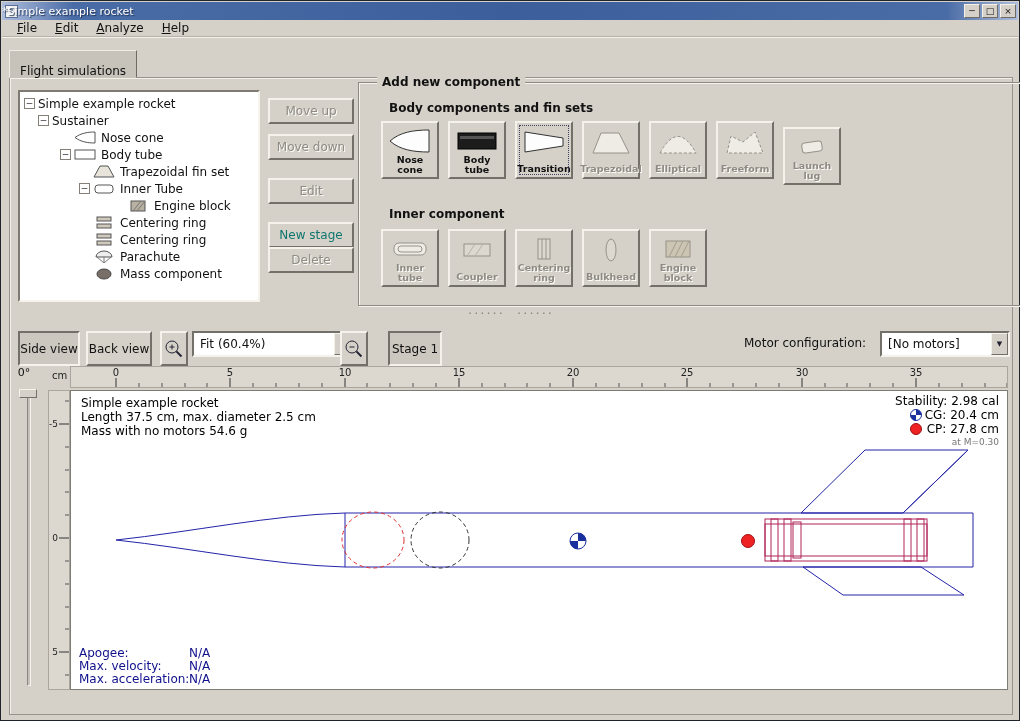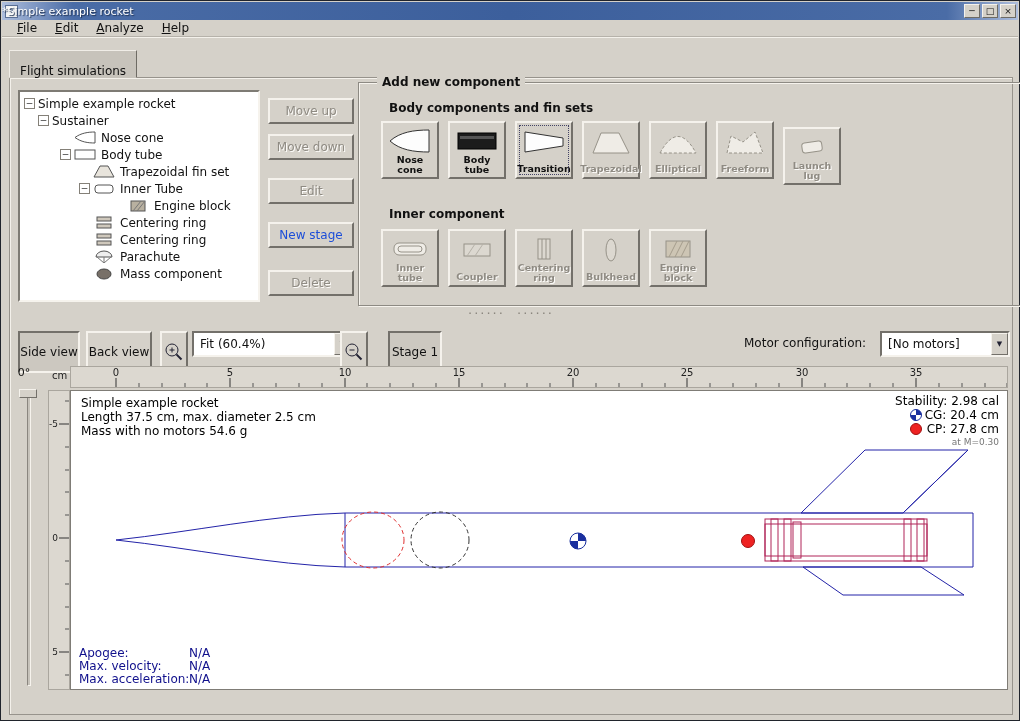--- a/index.html
+++ b/index.html
@@ -41,21 +41,21 @@
   .tree-panel{position:absolute;left:8px;top:12px;width:242px;height:212px;background:#fff;overflow:hidden}
   .tree-row{display:flex;align-items:center;height:17px;white-space:nowrap;cursor:pointer}
   .expander{width:11px;height:11px;border:1px solid #848078;background:#fff;color:#333;
     font-size:9px;line-height:8px;text-align:center;margin-right:3px;flex:none}
   .ticon{margin-right:5px;flex:none}
   .tree-label{font-size:12px;color:#111}
 
   
   .act-btn{position:absolute;left:258px;width:86px;height:26px;background:#d5d1c9;
     border:2px solid;border-color:#f5f2ec #73706a #73706a #f5f2ec;font-size:12px;text-align:center;
-    line-height:22px;cursor:pointer;color:#1d4ed8}
+    line-height:22px;cursor:pointer;color:#0f766e}
   .act-btn.disabled{color:#8f8b83;text-shadow:1px 1px 0 #fdfcfa;cursor:default}
 
   
   .groupbox{position:absolute;left:348px;top:4px;width:684px;height:224px;
     border:1px solid #8d8a83;box-shadow:inset 1px 1px 0 #f6f3ed, 1px 1px 0 #f6f3ed}
   .groupbox-title{position:absolute;top:-8px;left:18px;background:#d5d1c9;padding:0 5px;font-weight:bold;font-size:12px}
   .section-label{position:absolute;font-weight:bold;font-size:12px}
   .comp-btn{position:absolute;width:58px;height:58px;background:#d5d1c9;
     border:2px solid;border-color:#f5f2ec #73706a #73706a #f5f2ec;display:flex;flex-direction:column;
     align-items:center;padding:4px 1px 3px;cursor:pointer}
@@ -69,21 +69,21 @@
   .sb-btn{position:absolute;left:0;width:15px;height:15px;background:#d5d1c9;border:1px solid;
     border-color:#f5f2ec #73706a #73706a #f5f2ec;font-size:7px;text-align:center;line-height:13px;color:#223;cursor:pointer}
   .sb-thumb{position:absolute;left:0;top:68px;width:15px;height:54px;background:#90a4cb;
     border:1px solid;border-color:#ccd6ea #52618c #52618c #ccd6ea;cursor:pointer}
 
   .splitter{position:absolute;left:0;right:0;top:232px;height:10px;text-align:center;color:#8a867e;
     font-size:13px;line-height:8px;letter-spacing:2px;cursor:row-resize}
 
   
   .toolbar{position:absolute;left:0;right:0;top:248px;height:36px}
-  .tb-btn{position:absolute;top:5px;height:42px;background:#d5d1c9;border:2px solid;
+  .tb-btn{position:absolute;top:5px;height:35px;background:#d5d1c9;border:2px solid;
     border-color:#f5f2ec #73706a #73706a #f5f2ec;font-size:12px;text-align:center;cursor:pointer;
     display:flex;align-items:center;justify-content:center}
   .tb-btn.pressed{border-color:#73706a #f5f2ec #f5f2ec #73706a;background:#ccc8c0}
   .combo{position:absolute;top:5px;height:26px;background:#fff;border:2px solid;
     border-color:#73706a #f5f2ec #f5f2ec #73706a;display:flex;align-items:center;cursor:pointer}
   .combo .val{flex:1;padding:0 6px;font-size:12px;white-space:nowrap;overflow:hidden}
   .combo .arrow{width:17px;align-self:stretch;background:#d5d1c9;border:1px solid;
     border-color:#f5f2ec #73706a #73706a #f5f2ec;font-size:7px;display:flex;align-items:center;justify-content:center;color:#223}
   .motor-label{position:absolute;top:10px;left:734px;font-size:12px}
 
@@ -203,21 +203,21 @@
             </svg>
           <span class="tree-label">Mass component</span>
         </div>
       </div>
     </div>
 
     <div class="act-btn disabled" style="top:20px">Move up</div>
     <div class="act-btn disabled" style="top:56px">Move down</div>
     <div class="act-btn disabled" style="top:100px">Edit</div>
     <div class="act-btn" style="top:144px">New stage</div>
-    <div class="act-btn disabled" style="top:192px">Delete</div>
+    <div class="act-btn disabled" style="top:169px">Delete</div>
 
     <div class="groupbox">
       <div class="groupbox-title">Add new component</div>
       <div class="section-label" style="left:30px;top:18px">Body components and fin sets</div>
 
       <div class="comp-btn" style="left:22px;top:38px">
         <div class="cicon">
             <svg width="44" height="28">
               <path d="M2,14 C12,5 26,3 41,3 L41,25 C26,25 12,23 2,14 Z" fill="#fdfdfd" stroke="#333"></path>
             </svg>

